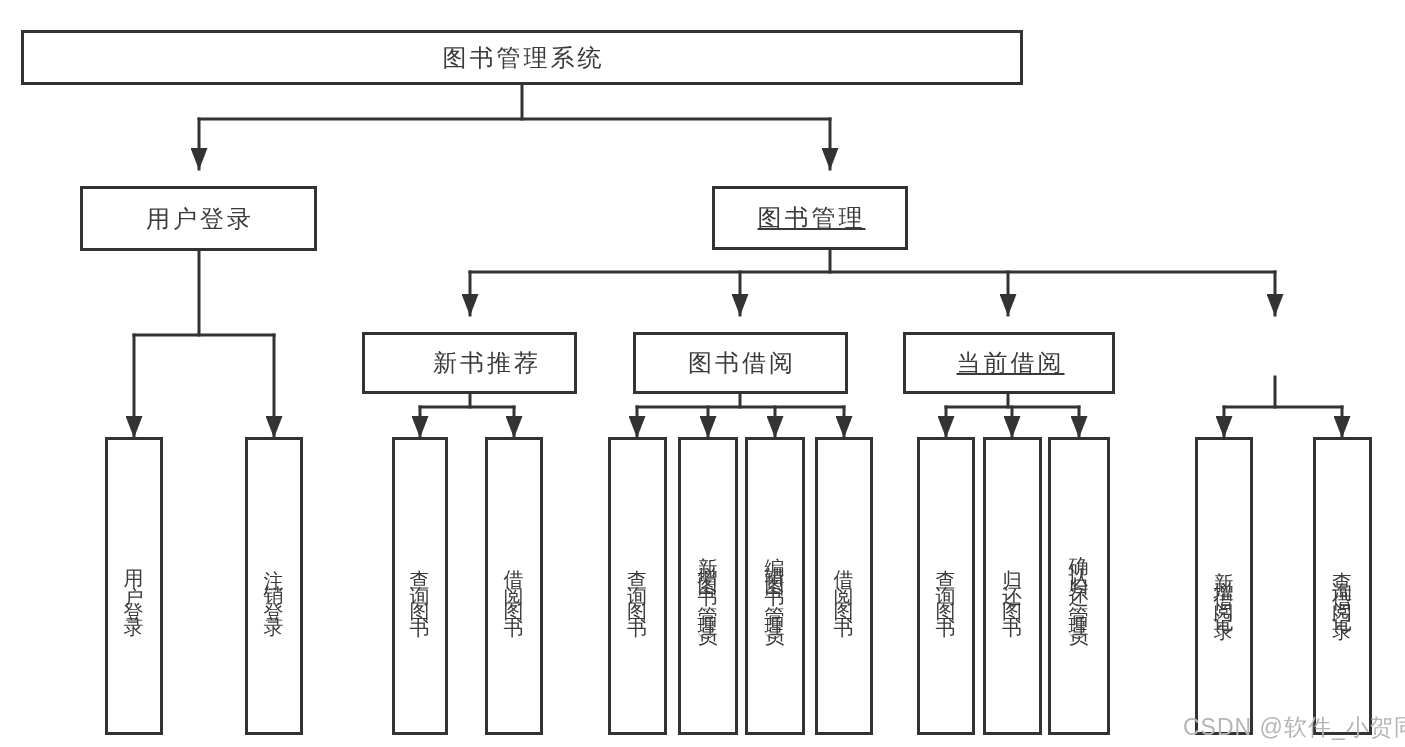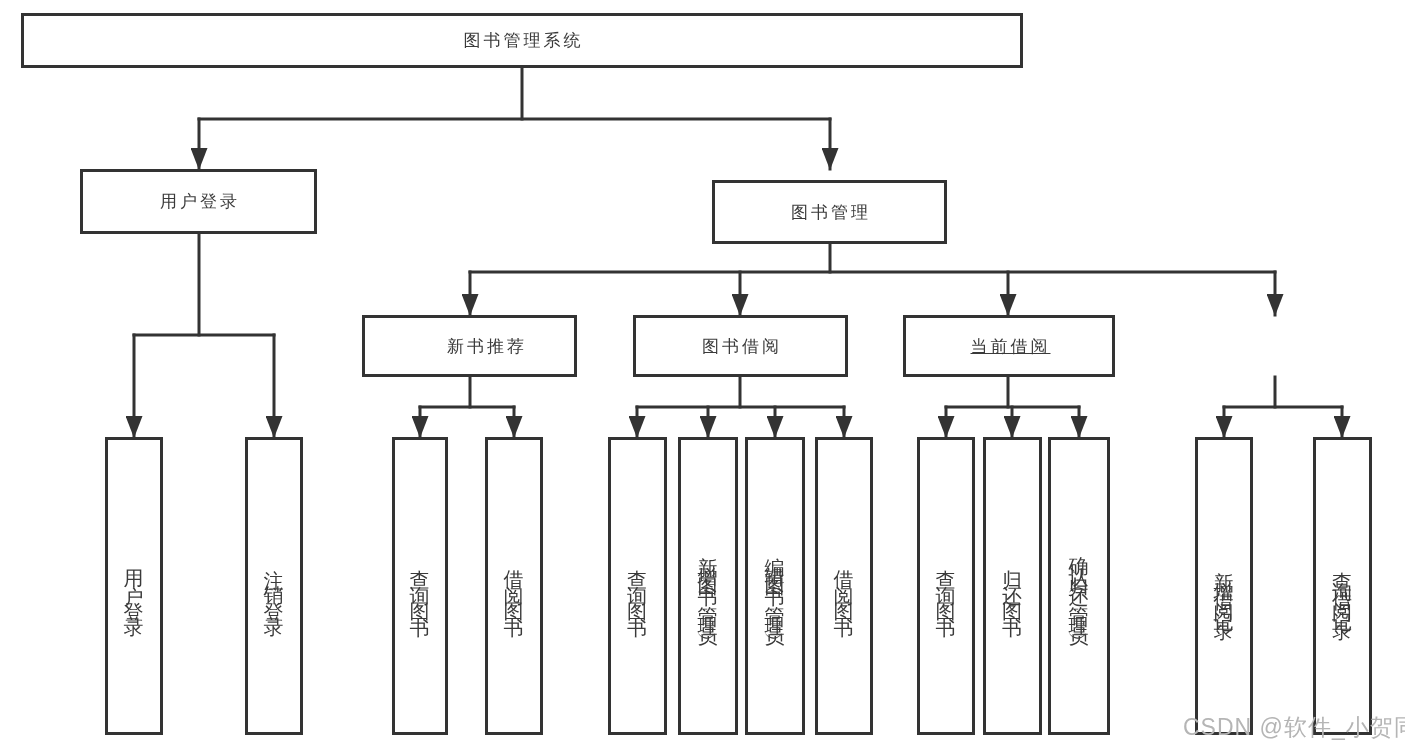--- a/index.html
+++ b/index.html
@@ -30,24 +30,25 @@
 
   .node {
     position: absolute;
     background: #fff;
     border: 3px solid var(--box-border);
     display: flex;
     align-items: center;
     justify-content: center;
   }
   .hbox {
-    font-size: 17px;
+    font-size: 24px;
     letter-spacing: 3px;
     text-indent: 3px; 
     white-space: nowrap;
+    margin-top: 17px;
   }
   .vbox .vlabel {
     writing-mode: vertical-rl;
     text-orientation: mixed;
     font-size: 20px;
     line-height: 1;
     white-space: nowrap;
   }
   .watermark {
     position: absolute;
@@ -109,21 +110,21 @@
 
     <line x1="1275" y1="377" x2="1275" y2="407"></line>
     <line x1="1224" y1="407" x2="1342" y2="407"></line>
     <line x1="1224" y1="407" x2="1224" y2="437" marker-end="url(#arrow)"></line>
     <line x1="1342" y1="407" x2="1342" y2="437" marker-end="url(#arrow)"></line>
   </svg>
 
   <div class="node hbox" style="left:21px; top:13px; width:1002px; height:55px;">图书管理系统</div>
 
   <div class="node hbox" style="left:80px; top:169px; width:237px; height:65px;">用户登录</div>
-  <div class="node hbox" style="left:712px; top:180px; width:235px; height:64px;">图书管理</div>
+  <div class="node hbox" style="left:712px; top:169px; width:196px; height:64px;text-decoration:underline;">图书管理</div>
 
   <div class="node hbox" style="left:362px; top:315px; width:215px; height:62px;padding-left:32px;">新书推荐</div>
   <div class="node hbox" style="left:633px; top:315px; width:215px; height:62px;">图书借阅</div>
   <div class="node hbox" style="left:903px; top:315px; width:212px; height:62px;text-decoration:underline;">当前借阅</div>
 
   <div class="node vbox" style="left:105px; top:437px; width:58px; height:298px;">
     <span class="vlabel" style="letter-spacing: 16px;">用户登录</span>
   </div>
   <div class="node vbox" style="left:245px; top:437px; width:58px; height:298px;">
     <span class="vlabel" style="letter-spacing: 16px;">注销登录</span>

